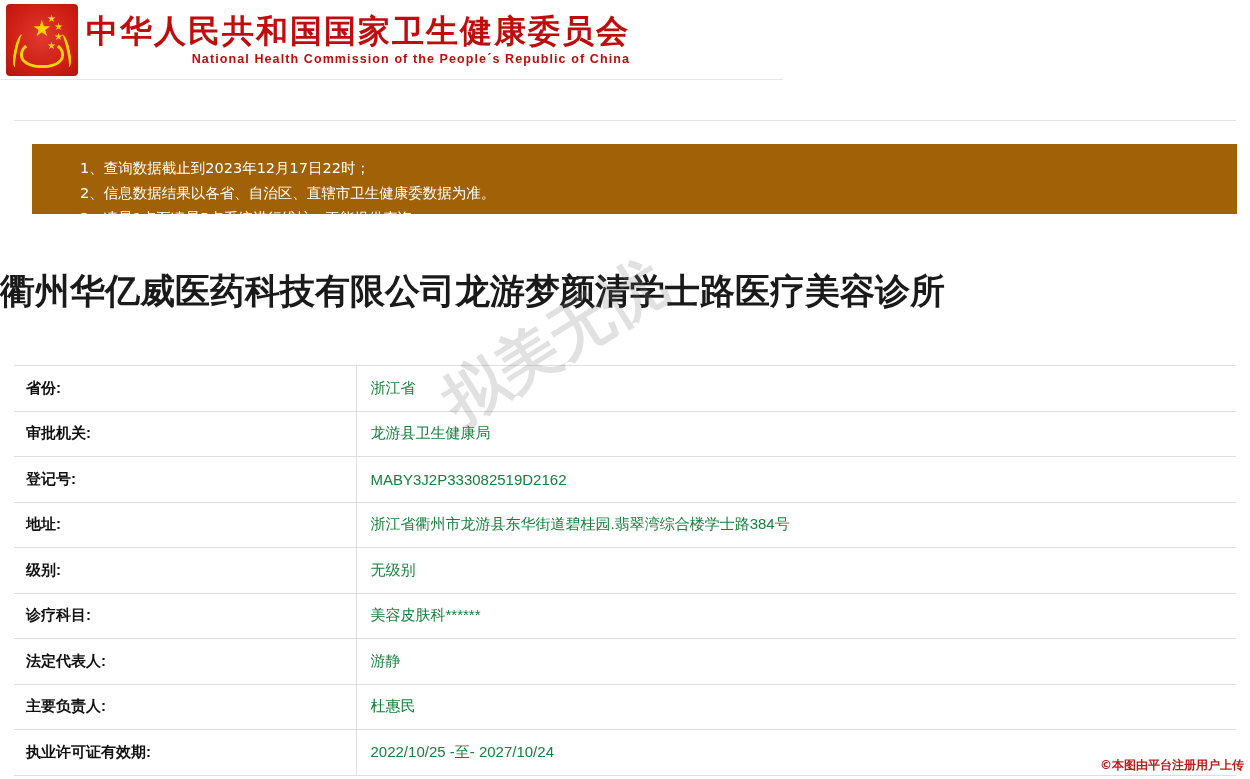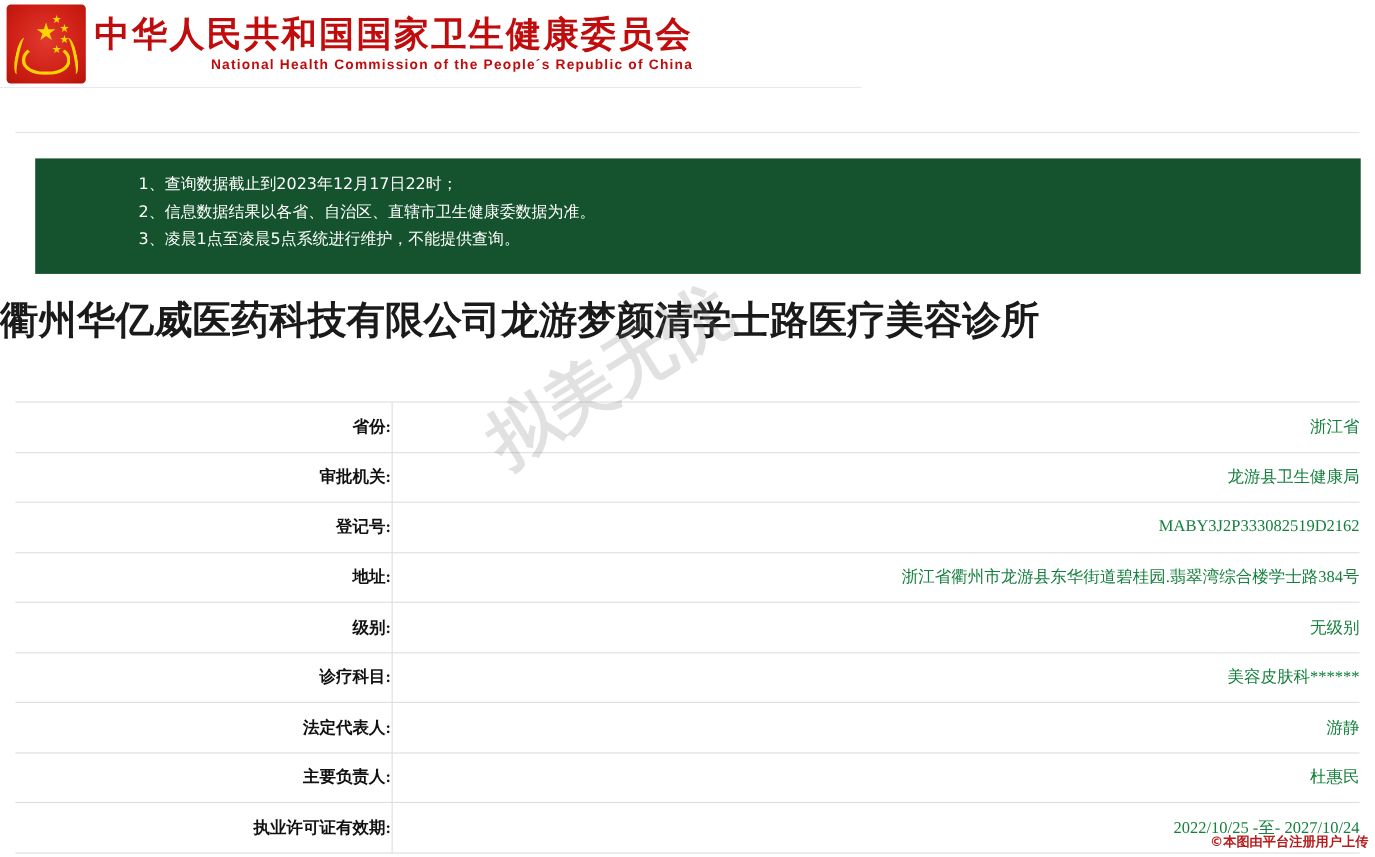--- a/index.html
+++ b/index.html
@@ -94,24 +94,24 @@
     height: 1px;
     background: #e3e3e3;
   }
 
   
   .notice {
     position: absolute;
     left: 32px;
     top: 144px;
     width: 1205px;
-    height: 105px;
-    background: #14532d;
+    height: 70px;
+    background: #a16207;
     color: #ffffff;
-    padding: 12px 0 0 94px;
+    padding: 12px 0 0 48px;
   }
   .notice-line {
     font-size: 14.5px;
     line-height: 25px;
     font-family: "DejaVu Sans", "Liberation Sans", sans-serif;
     white-space: nowrap;
   }
 
   
   .doc-title {
@@ -132,23 +132,22 @@
     top: 365px;
     width: 1222px;
     border-collapse: collapse;
     border-top: 1px solid #dedede;
   }
   .info-table tr { height: 45.5px; }
   .info-table td {
     border-bottom: 1px solid #dedede;
     font-size: 15px;
     color: #222;
-    font-family: Liberation Serif, serif;
+    font-family: Liberation Sans, sans-serif;
     vertical-align: middle;
-    text-align: right;
   }
   .info-table td.label {
     width: 342px;
     padding-left: 12px;
     font-weight: bold;
     border-right: 1px solid #dedede;
     color: #111;
   }
   .info-table td.value {
     padding-left: 14px;

